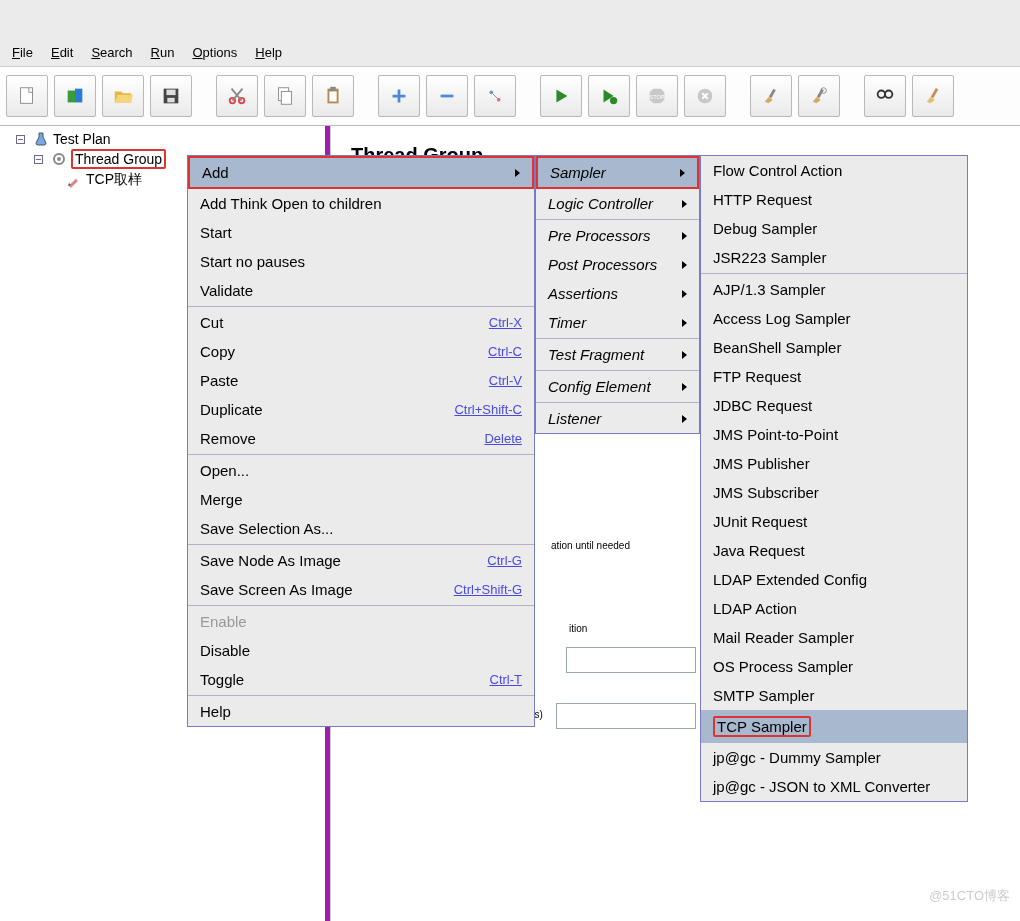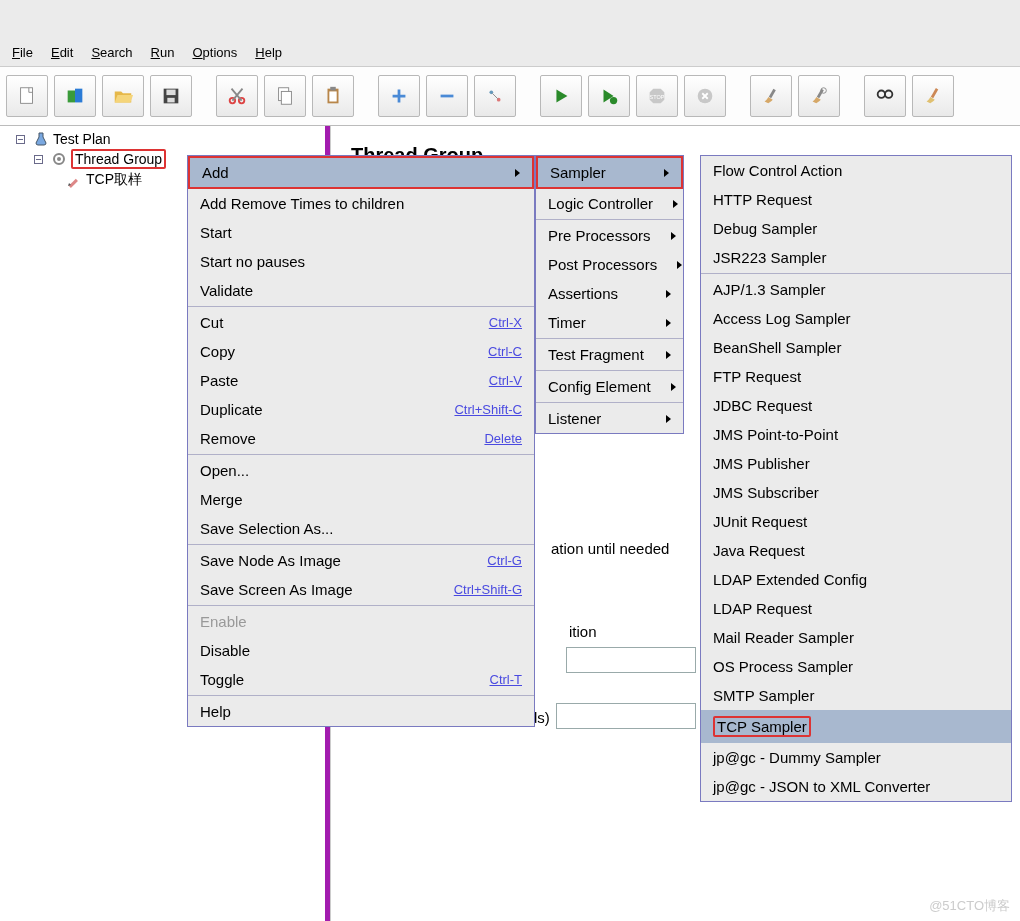--- a/index.html
+++ b/index.html
@@ -24,23 +24,23 @@
   .hl-red { border:2px solid #d33; padding:0 2px; border-radius:2px; display:inline-block;}
   .panel-title { font-size:20px; font-weight:bold; padding:18px 0 8px 20px;}
   .right { flex:1; position:relative; background:#fff; border-left:1px solid #ccc;}
   .menu { position:absolute; background:#ebebeb; border:1px solid #7a7ac0; font-size:15px; color:#000;}
   .menu-item { display:flex; align-items:center; justify-content:space-between; padding:6px 12px; gap:20px; cursor:default; white-space:nowrap;}
   .menu-item.sel { background:#a8b8cf;}
   .menu-sep { height:1px; background:#b0b0c8; margin:1px 0;}
   .shortcut { color:#4a4ae0; font-size:13px;text-decoration:underline;}
   .arrow { width:0;height:0;border-top:4px solid transparent;border-bottom:4px solid transparent;border-left:5px solid #000;}
   .menu-item.dis { color:#999;}
-  .bg-frag { position:absolute; color:#000; font-size:15px;}
+  .bg-frag { position:absolute; color:#000; font-size:10px;}
   .hl-red-box { border:2px solid #d33; }
-  .watermark { position:absolute; right:10px; bottom:6px; color:#ccc; font-size:13px;}
+  .watermark { position:absolute; right:10px; bottom:16px; color:#ccc; font-size:13px;}
 </style>
 </head>
 <body>
 
 <div class="menubar">
   <span><span class="u">F</span>ile</span>
   <span><span class="u">E</span>dit</span>
   <span><span class="u">S</span>earch</span>
   <span><span class="u">R</span>un</span>
   <span><span class="u">O</span>ptions</span>
@@ -203,21 +203,21 @@
     <div style="position:absolute; left:225px; top:577px; width:140px; height:26px; border:1px solid #9aa; background:#fff;"></div>
   </div>
 </div>
 
 <div class="menu" style="left:187px; top:155px; width:348px;">
   <div class="menu-item sel hl-red-box">
       <span>Add</span>
       <span class="arrow"></span>
     </div>
   <div class="menu-item">
-      <span>Add Remove Times to children</span>
+      <span>Add Think Open to children</span>
     </div>
   <div class="menu-item">
       <span>Start</span>
     </div>
   <div class="menu-item">
       <span>Start no pauses</span>
     </div>
   <div class="menu-item">
       <span>Validate</span>
     </div>
@@ -271,21 +271,21 @@
   <div class="menu-item">
       <span>Toggle</span>
       <span class="shortcut">Ctrl-T</span>
     </div>
   <div class="menu-sep"></div>
   <div class="menu-item">
       <span>Help</span>
     </div>
 </div>
 
-<div class="menu" style="left:535px; top:155px; width:149px;">
+<div class="menu" style="left:535px; top:155px; width:165px;font-style:italic;">
   <div class="menu-item sel hl-red-box">
       <span>Sampler</span>
       <span class="arrow"></span>
     </div>
   <div class="menu-item">
       <span>Logic Controller</span>
       <span class="arrow"></span>
     </div>
   <div class="menu-sep"></div>
   <div class="menu-item">
@@ -314,21 +314,21 @@
       <span>Config Element</span>
       <span class="arrow"></span>
     </div>
   <div class="menu-sep"></div>
   <div class="menu-item">
       <span>Listener</span>
       <span class="arrow"></span>
     </div>
 </div>
 
-<div class="menu" style="left:700px; top:155px; width:312px;">
+<div class="menu" style="left:700px; top:155px; width:268px;">
   <div class="menu-item">
       <span>Flow Control Action</span>
     </div>
   <div class="menu-item">
       <span>HTTP Request</span>
     </div>
   <div class="menu-item">
       <span>Debug Sampler</span>
     </div>
   <div class="menu-item">
@@ -362,21 +362,21 @@
   <div class="menu-item">
       <span>JUnit Request</span>
     </div>
   <div class="menu-item">
       <span>Java Request</span>
     </div>
   <div class="menu-item">
       <span>LDAP Extended Config</span>
     </div>
   <div class="menu-item">
-      <span>LDAP Request</span>
+      <span>LDAP Action</span>
     </div>
   <div class="menu-item">
       <span>Mail Reader Sampler</span>
     </div>
   <div class="menu-item">
       <span>OS Process Sampler</span>
     </div>
   <div class="menu-item">
       <span>SMTP Sampler</span>
     </div>

